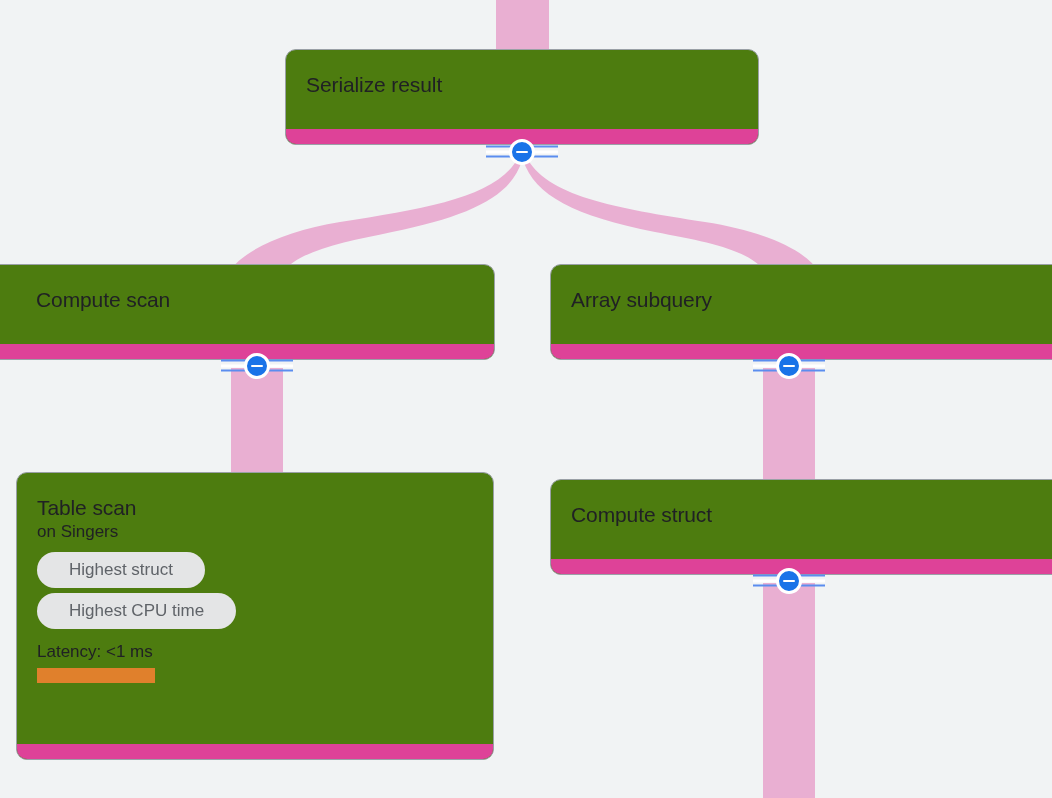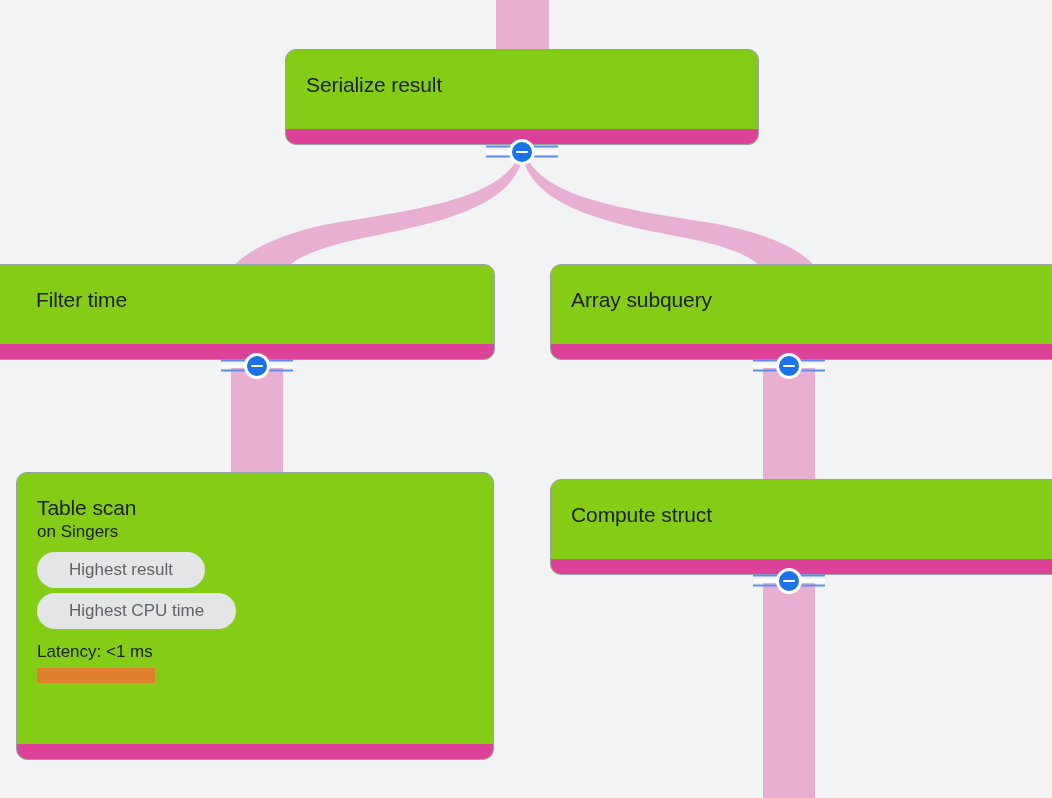--- a/index.html
+++ b/index.html
@@ -31,21 +31,21 @@
     height: 798px;
     z-index: 1;
     pointer-events: none;
   }
 
   
   .plan-node {
     position: absolute;
     z-index: 3;
     box-sizing: border-box;
-    background: #84cc16;
+    background: #4d7c0f;
     border: 1px solid #9AA0A6;
     border-radius: 11px;
     overflow: hidden;
     display: flex;
     flex-direction: column;
   }
   .node-body {
     flex: 1 1 auto;
     padding: 22px 20px 10px 20px;
     box-sizing: border-box;
@@ -198,39 +198,39 @@
 
   <div class="plan-node" style="left:285px; top:49px; width:474px; height:96px;">
     <div class="node-body">
       <div class="node-title">Serialize result</div>
     </div>
     <div class="node-footer"></div>
   </div>
 
   <div class="plan-node" style="left:-32px; top:264px; width:527px; height:96px;">
     <div class="node-body" style="padding-left:67px;">
-      <div class="node-title">Filter time</div>
+      <div class="node-title">Compute scan</div>
     </div>
     <div class="node-footer"></div>
   </div>
 
   <div class="plan-node" style="left:550px; top:264px; width:534px; height:96px;">
     <div class="node-body">
       <div class="node-title">Array subquery</div>
     </div>
     <div class="node-footer"></div>
   </div>
 
   <div class="plan-node" style="left:16px; top:472px; width:478px; height:288px;">
     <div class="node-body">
       <div class="node-title">Table scan</div>
       <div class="node-subtitle">on Singers</div>
 
       <div class="chip-list">
-        <div class="chip">Highest result</div>
+        <div class="chip">Highest struct</div>
         <div class="chip">Highest CPU time</div>
       </div>
 
       <div class="metrics">
         <div class="metric latency">
           <div class="metric-label">Latency: &lt;1 ms</div>
           <div class="metric-bar-track">
             <div class="metric-bar-fill" style="width: 118px;"></div>
           </div>
         </div>

